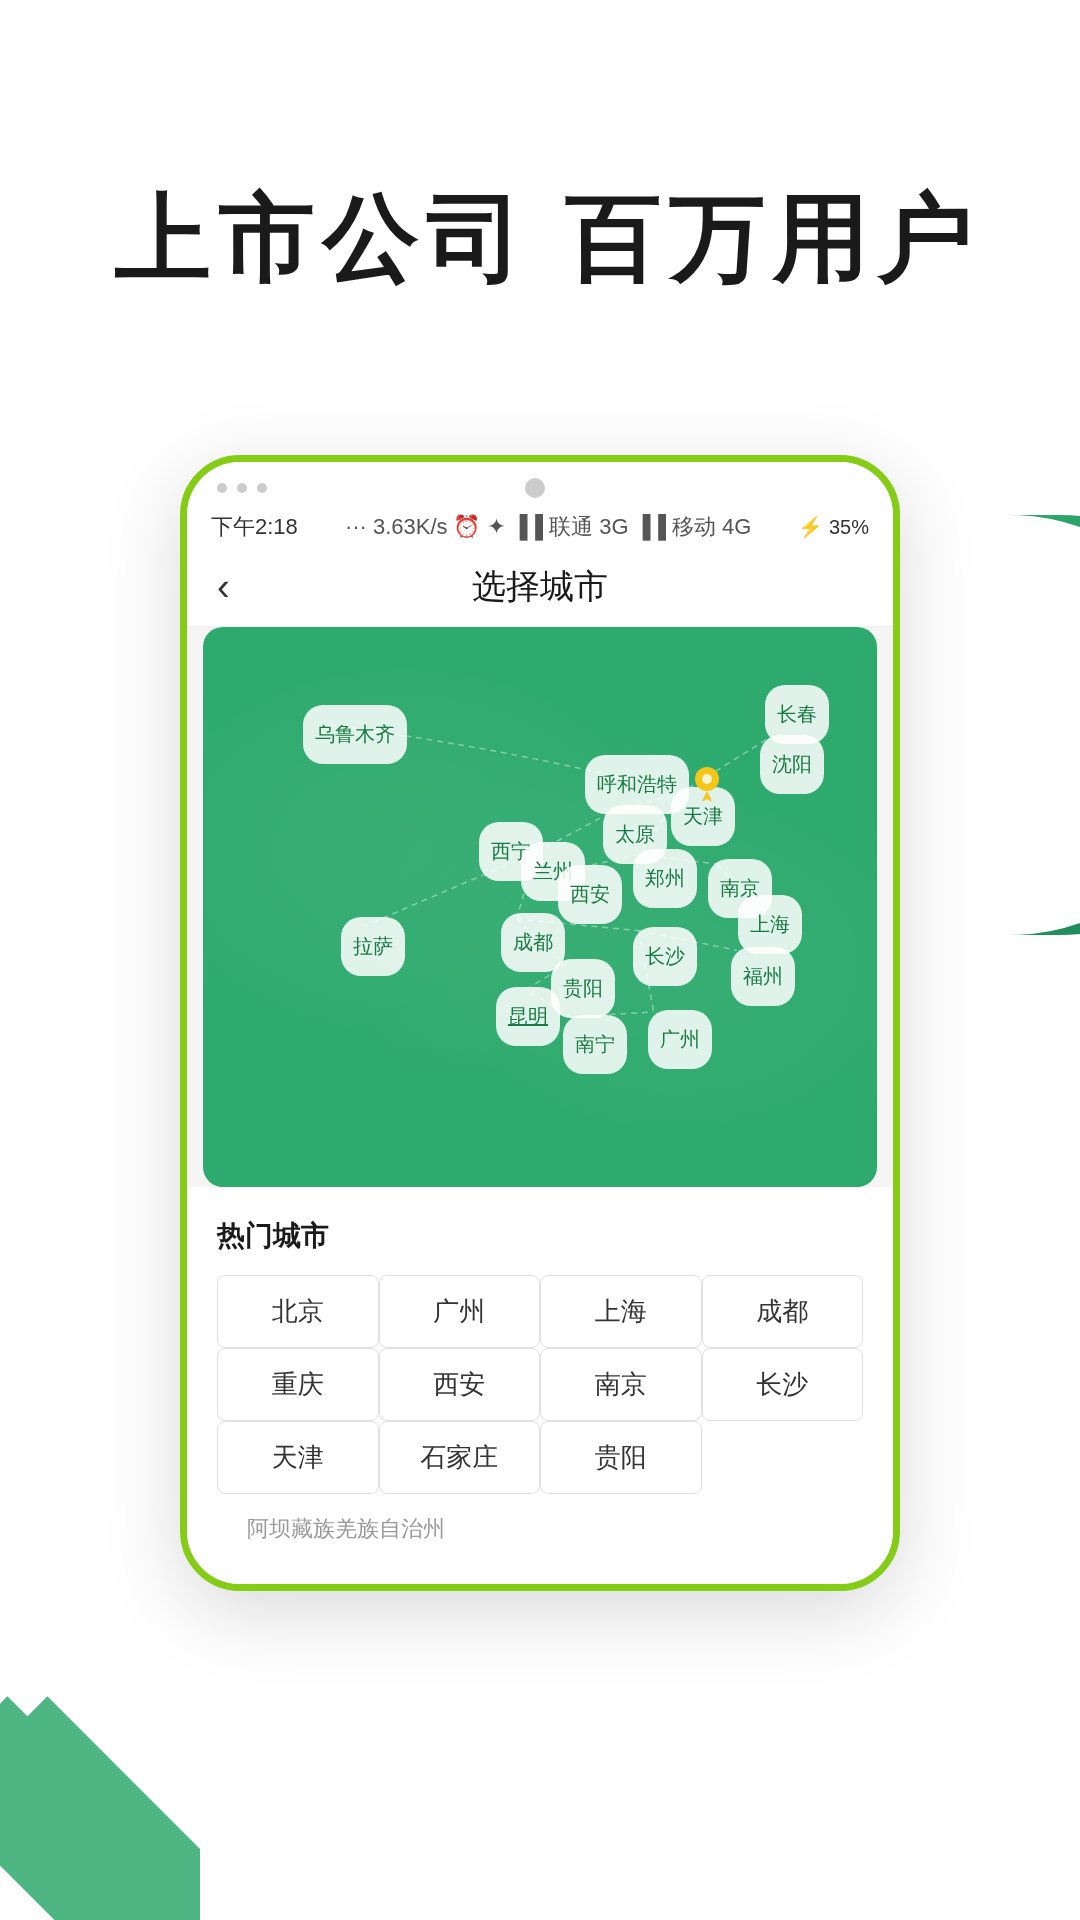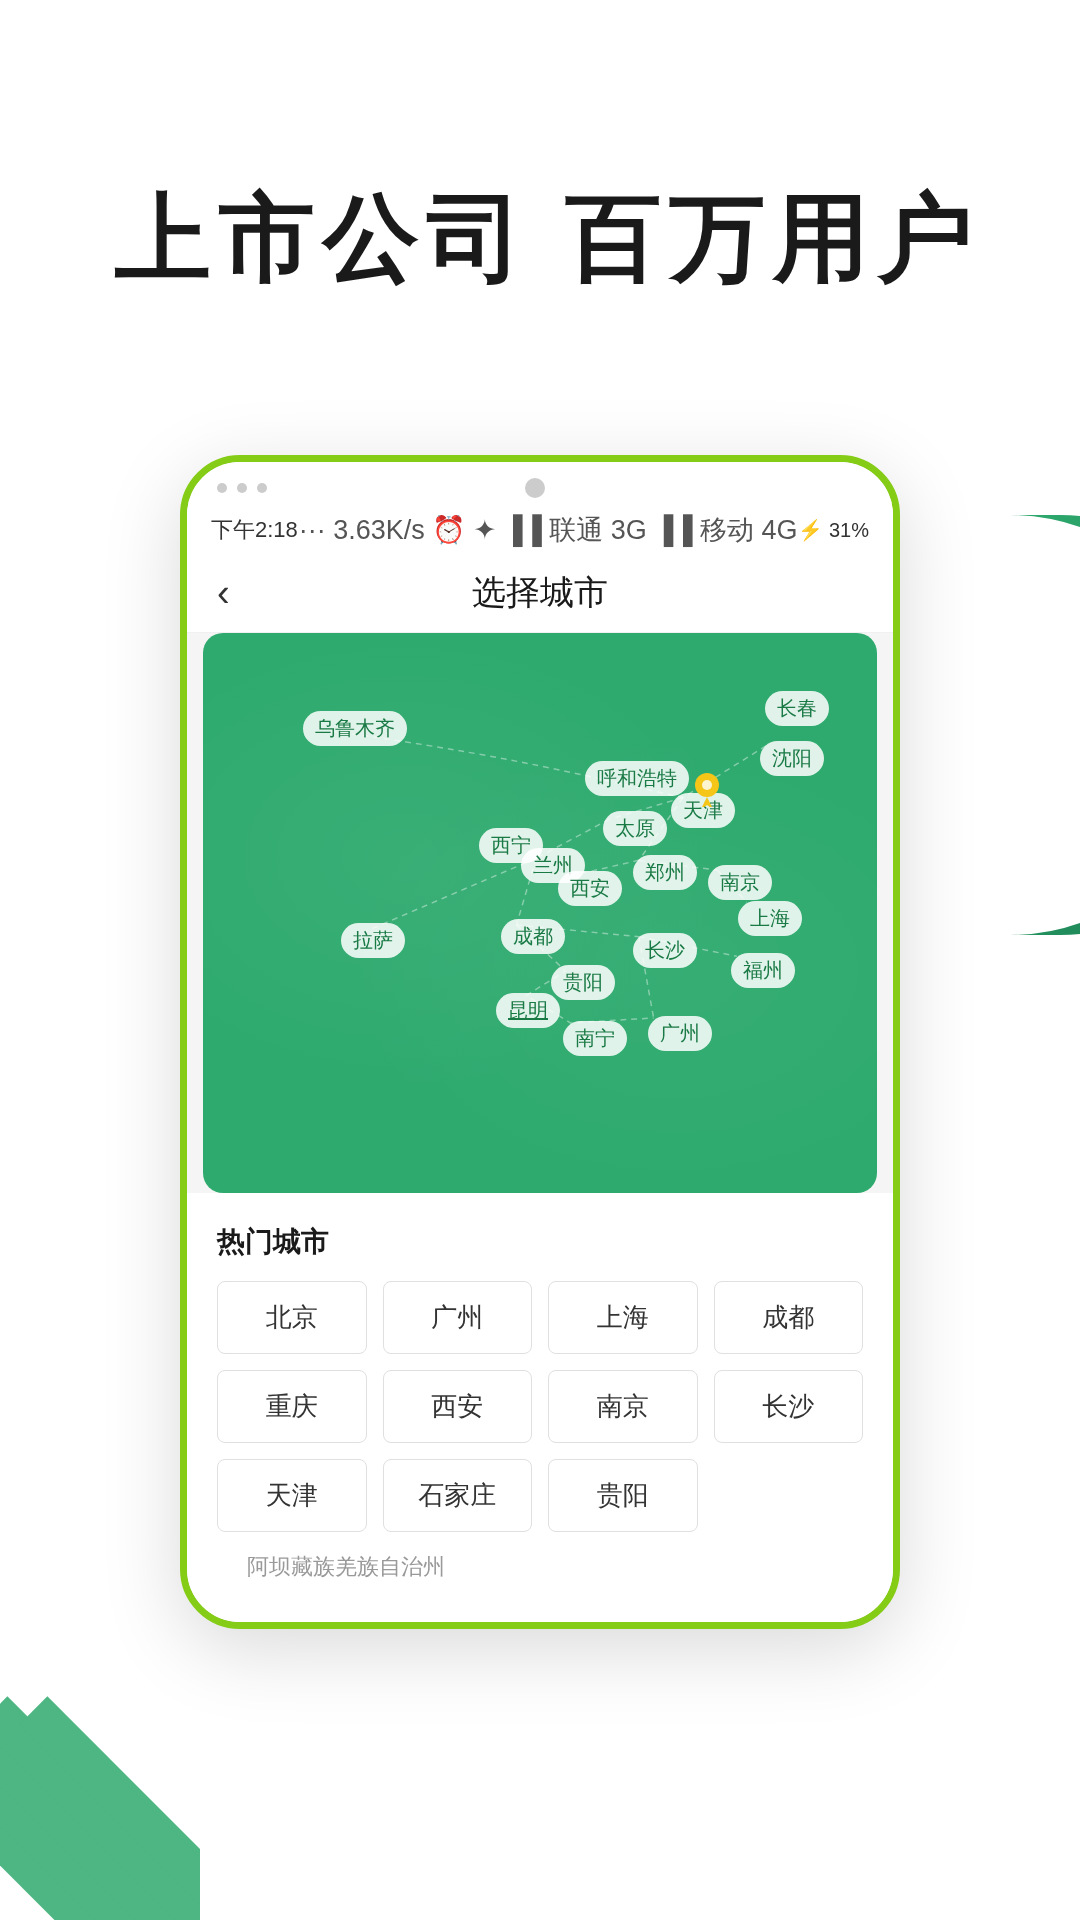--- a/index.html
+++ b/index.html
@@ -77,21 +77,21 @@
     .status-bar {
       background: #ffffff;
       padding: 6px 24px;
       display: flex;
       align-items: center;
       justify-content: space-between;
       font-size: 22px;
       color: #333;
     }
     .status-left { font-size: 22px; color: #333; }
-    .status-center { font-size: 27px; color: #555; }
+    .status-center { font-size: 22px; color: #555; }
     .status-right { font-size: 20px; color: #333; display: flex; align-items: center; gap: 4px; }
 
     
     .nav-bar {
       background: #ffffff;
       padding: 16px 30px;
       display: flex;
       align-items: center;
       justify-content: center;
       position: relative;
@@ -126,21 +126,21 @@
       background: 
         radial-gradient(ellipse at 30% 40%, rgba(255,255,255,0.05) 0%, transparent 50%),
         radial-gradient(ellipse at 70% 60%, rgba(255,255,255,0.04) 0%, transparent 50%);
     }
 
     
     .city-label {
       position: absolute;
       background: rgba(255,255,255,0.85);
       border-radius: 20px;
-      padding: 4px 12px;
+      padding: 16px 12px;
       font-size: 20px;
       color: #1a7a45;
       white-space: nowrap;
       font-weight: 500;
     }
 
     
     .map-lines {
       position: absolute;
       inset: 0;
@@ -154,21 +154,20 @@
     }
     .hot-cities-title {
       font-size: 28px;
       color: #1a1a1a;
       font-weight: 600;
       margin-bottom: 20px;
     }
     .city-grid {
       display: grid;
       grid-template-columns: repeat(4, 1fr);
-      gap: 16px;
     }
     .city-btn {
       border: 1px solid #e0e0e0;
       border-radius: 8px;
       padding: 18px 10px;
       text-align: center;
       font-size: 26px;
       color: #333;
       background: #fff;
       cursor: pointer;
@@ -214,21 +213,21 @@
           <span></span>
           <span></span>
         </div>
         <div style="width:20px;height:20px;background:#ccc;border-radius:50%;"></div>
         <div style="width:60px;"></div>
       </div>
 
       <div class="status-bar">
         <span class="status-left">下午2:18</span>
         <span class="status-center">··· 3.63K/s ⏰ ✦ ▐▐ 联通 3G ▐▐ 移动 4G</span>
-        <span class="status-right">⚡ 31%</span>
+        <span class="status-right">⚡ 35%</span>
       </div>
 
       <div class="nav-bar">
         <span class="nav-back" style="font-size:38px; font-weight:300; color:#333; cursor:pointer;">‹</span>
         <span class="nav-title">选择城市</span>
       </div>
 
       <div class="map-area">
         <div class="map-bg"></div>
 

